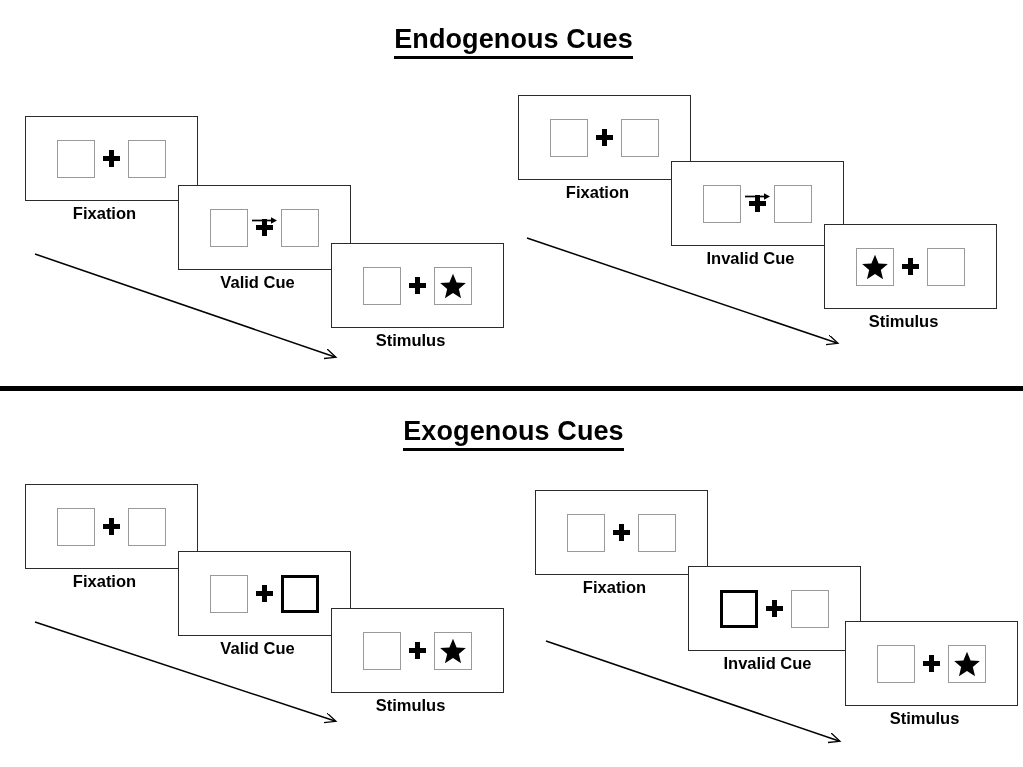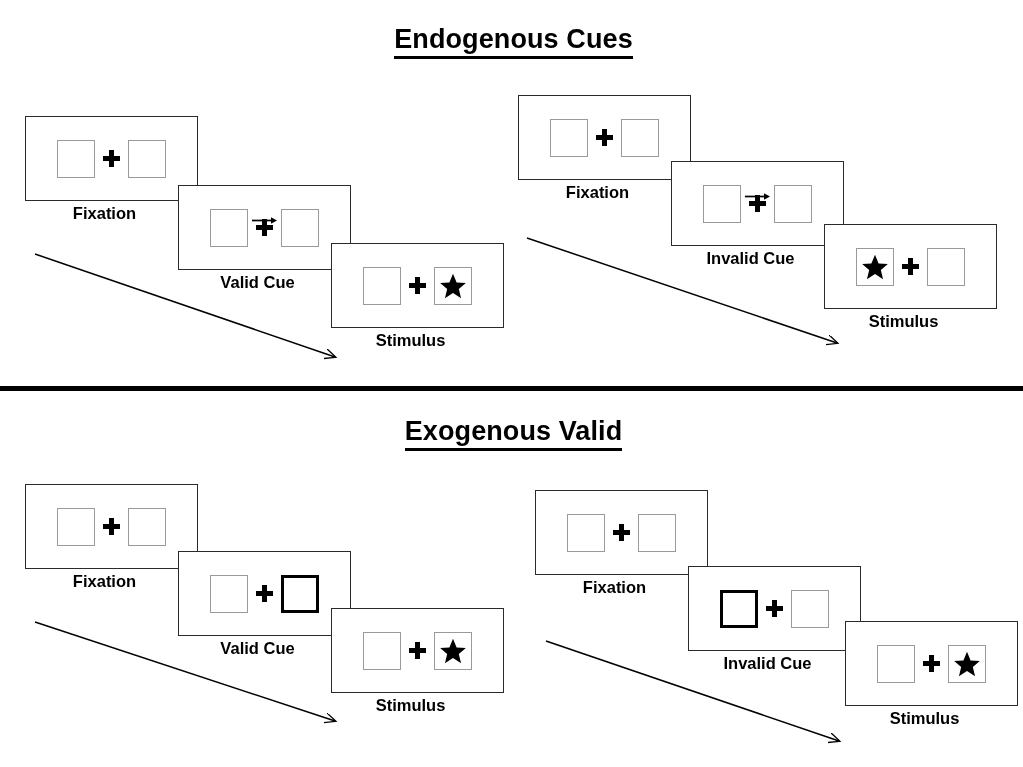--- a/index.html
+++ b/index.html
@@ -77,21 +77,21 @@
 <div class="section" id="section-endogenous">
   <div class="section-title" style="top:24px;">
     <span>Endogenous Cues</span>
   </div>
 </div>
 
 <div class="divider"></div>
 
 <div class="section" id="section-exogenous">
   <div class="section-title" style="top:23px;">
-    <span>Exogenous Valid</span>
+    <span>Exogenous Cues</span>
   </div>
 </div>
 
 <div id="panel-host">
     <div class="panel" style="left: 25px; top: 116px; width: 173px; height: 85px;">
       <div class="panel-inner">
         <div class="sq" style="width: 38px; height: 38px;"></div>
         <div style="position: relative; width: 33px; height: 38px; display: flex; align-items: center; justify-content: center;">
           <span class="plus" style="width: 17px; height: 17px;"></span>
         </div>

